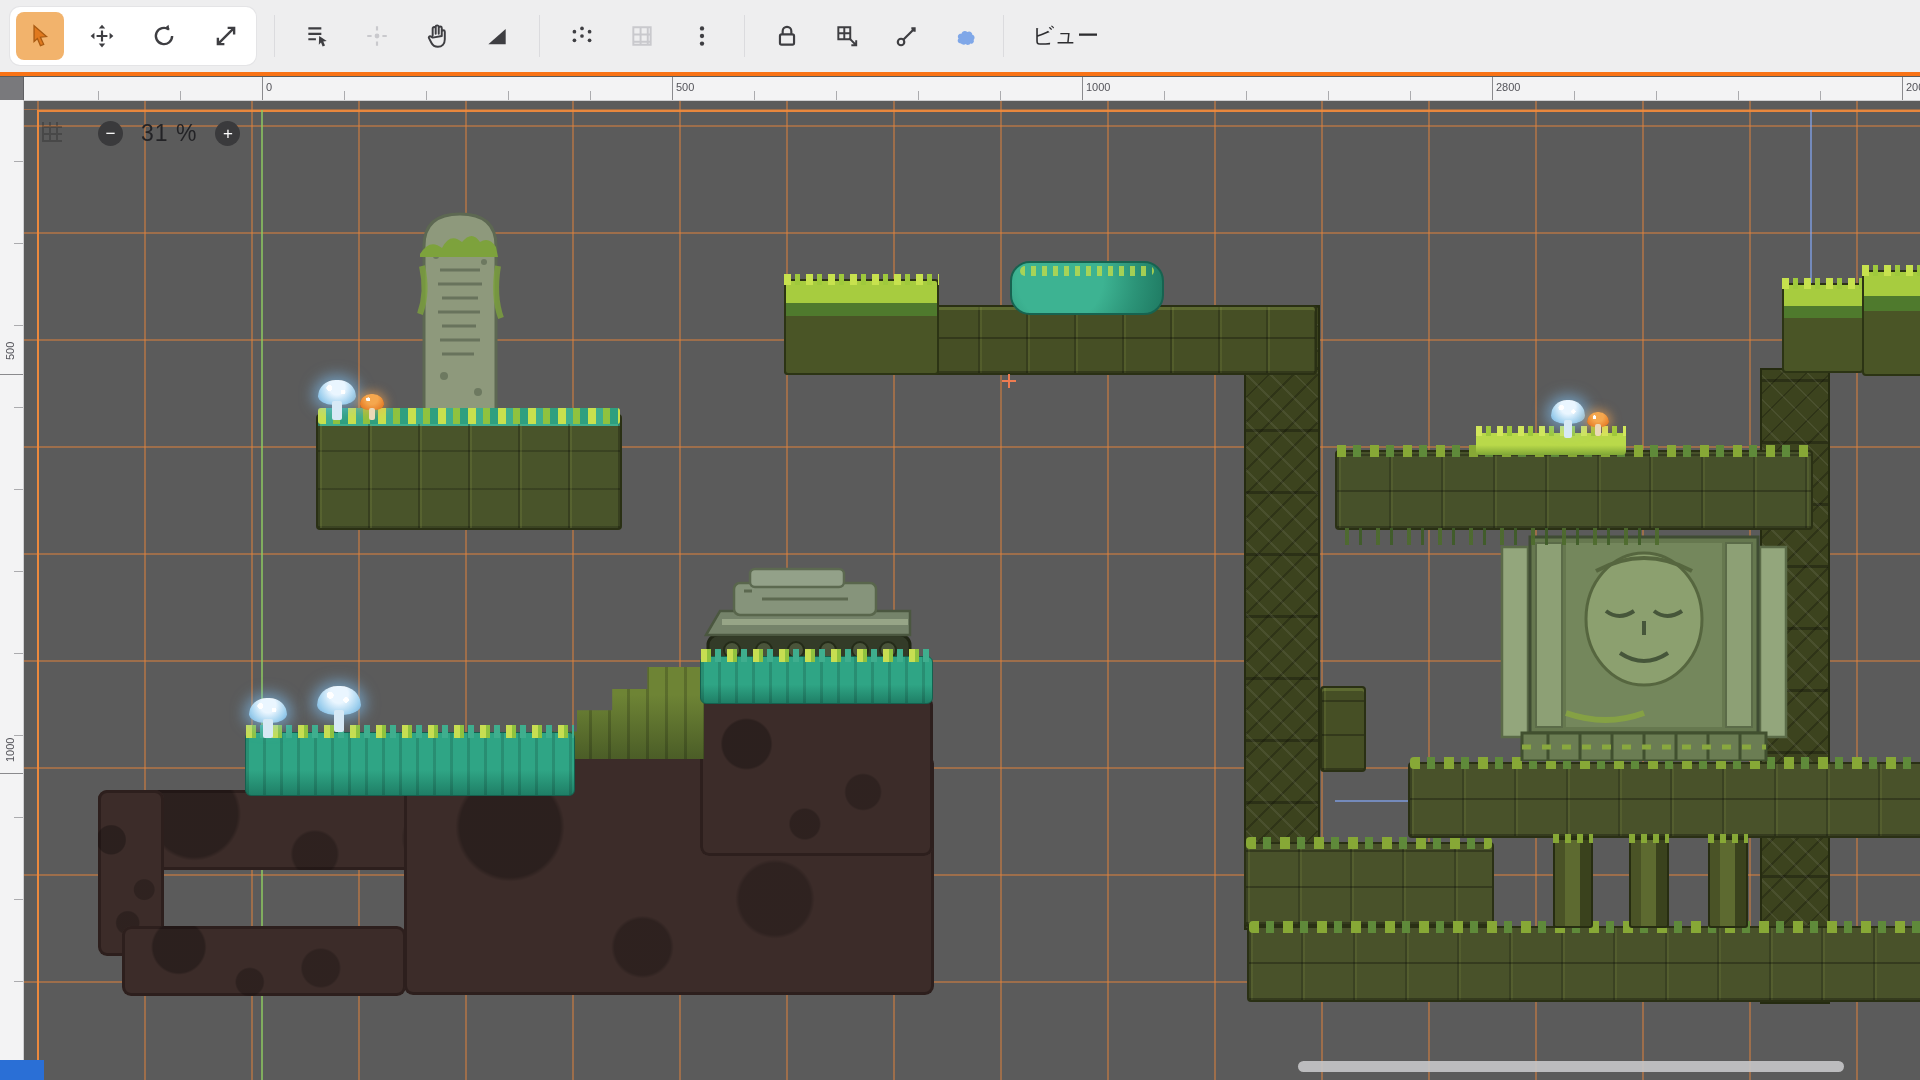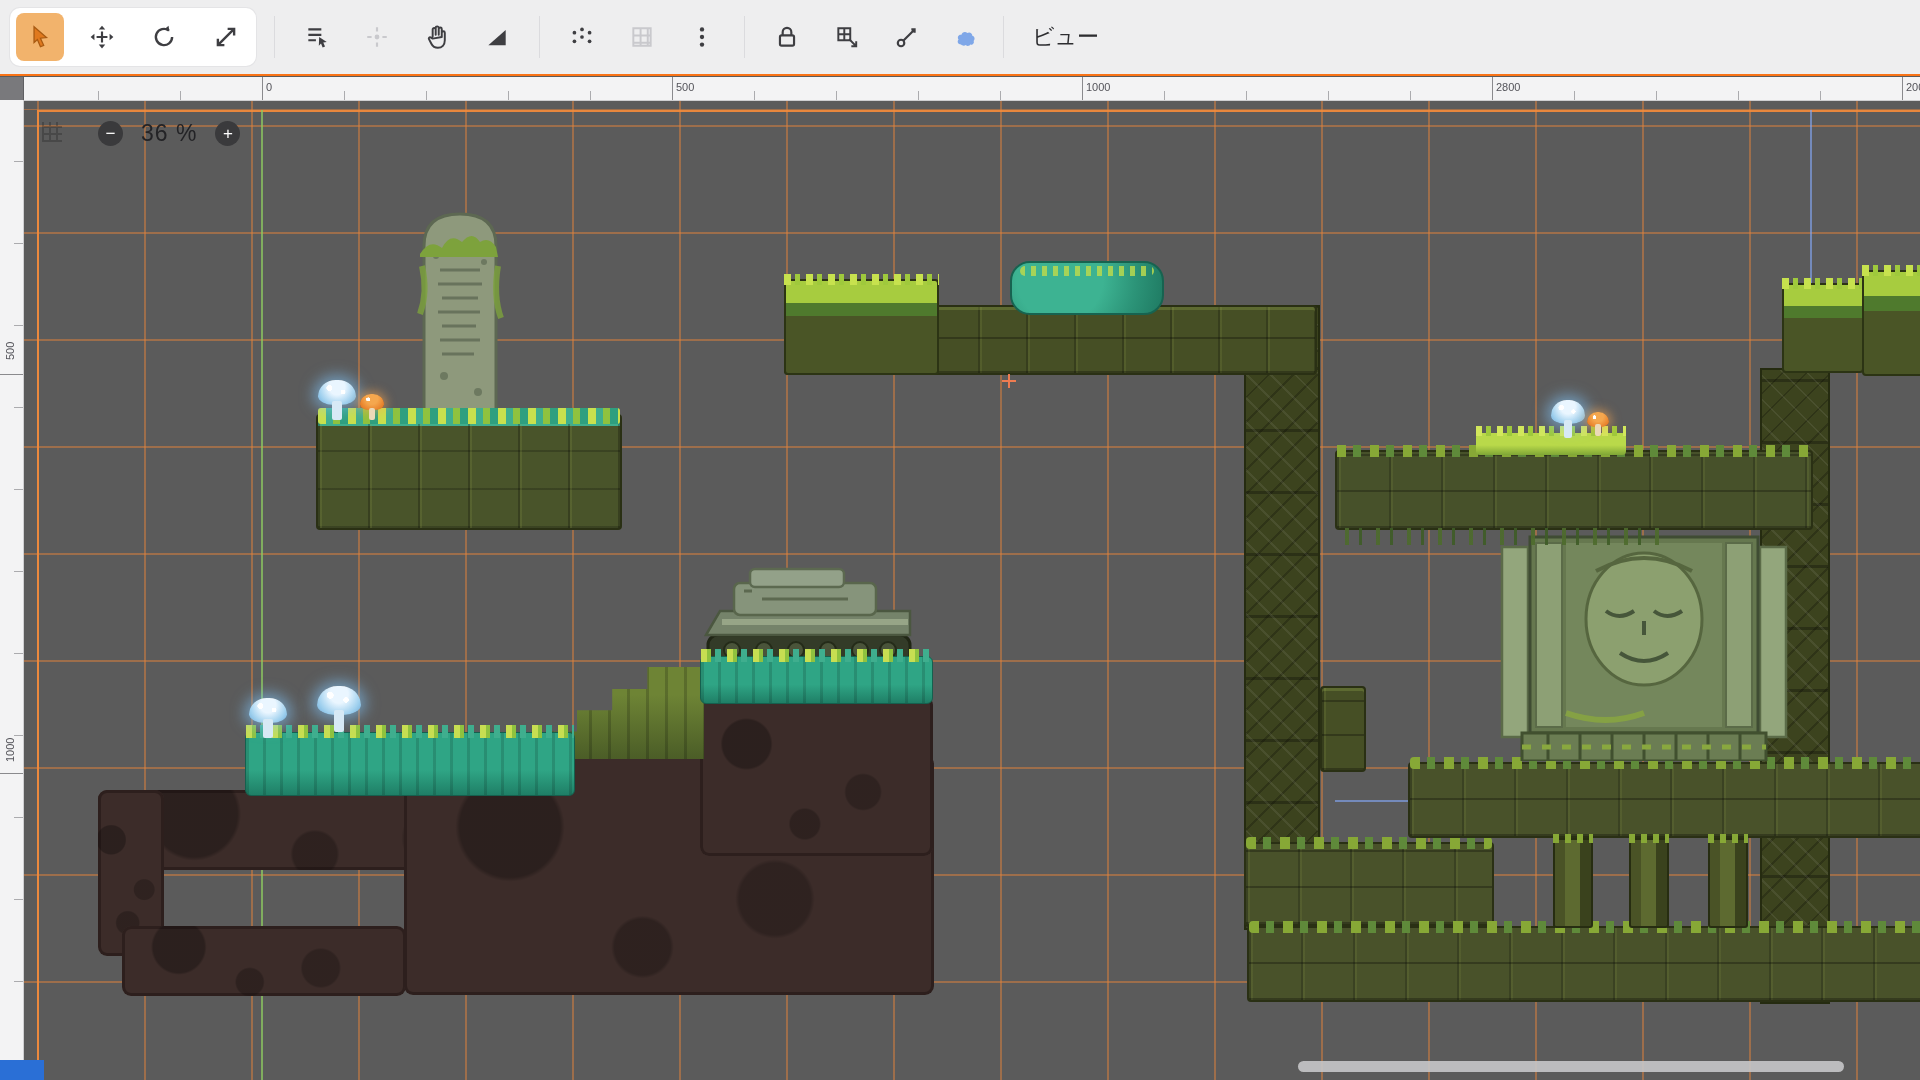--- a/index.html
+++ b/index.html
@@ -1,19 +1,19 @@
 <!DOCTYPE html>
 <html style="--accent-select: #e0791e; --accent-shape: #7fa7e8; --grid-line: rgba(224,130,60,0.5); --scene-border: #f08a3c; --axis-green: #8cc860; --guide-blue: rgba(130,165,240,0.65); --canvas-bg: #5b5b5b; --toolbar-bg: #eeeeef; --corner-blue: #2a6fd6;"><head>
 <meta charset="utf-8">
 <style>
   html,body{margin:0;padding:0}
   body{width:1920px;height:1080px;overflow:hidden;background:#5b5b5b;font-family:"Liberation Sans",sans-serif;position:relative}
 
   
-  .toolbar{position:absolute;left:0;top:0;right:0;height:76px;background:var(--toolbar-bg,#eeeeef);border-bottom:2px solid #f97316;display:flex;align-items:center;gap:6px;padding:0 10px;box-sizing:border-box;z-index:30}
+  .toolbar{position:absolute;left:0;top:0;right:0;height:76px;background:var(--toolbar-bg,#eeeeef);border-bottom:4px solid #f97316;display:flex;align-items:center;gap:6px;padding:0 10px;box-sizing:border-box;z-index:30}
   .tool-panel{display:flex;align-items:center;background:#ffffff;border-radius:10px;padding:5px 6px;gap:14px;box-shadow:0 0 0 1px #e4e4e6}
   .tool-rest{display:flex;align-items:center;gap:12px;margin-left:6px}
   .tool{width:48px;height:48px;border:none;background:transparent;border-radius:8px;display:flex;align-items:center;justify-content:center;color:#3e3e42;padding:0;cursor:pointer}
   .tool svg{width:26px;height:26px}
   .tool.active{background:#f2b36c}
   .tool.disabled{color:#c9c9cd}
   .tb-sep{width:1px;height:42px;background:#dbdbde;margin:0 6px}
   .view-menu{font-size:22px;color:#2d2d30;background:none;border:none;padding:0 16px;cursor:pointer;font-family:"Liberation Sans",sans-serif}
 
   
@@ -337,20 +337,20 @@
         <div class="obj mushroom-blue" style="left: 225px; top: 598px; width: 38px; height: 40px;"></div>
         <div class="obj mushroom-blue" style="left: 293px; top: 586px; width: 44px; height: 46px;"></div>
         <div class="obj mushroom-blue" style="left: 1527px; top: 300px; width: 34px; height: 38px;"></div>
         <div class="obj mushroom-orange" style="left: 1563px; top: 312px; width: 22px; height: 24px;"></div>
         <div class="obj marker" style="left: 978px; top: 274px; width: 14px; height: 14px;"></div>
       </div>
 
     <div class="grid-mini-icon"></div>
     <div class="zoom-bar">
       <button class="zoom-btn">−</button>
-      <div class="zoom-label">36 %</div>
+      <div class="zoom-label">31 %</div>
       <button class="zoom-btn">+</button>
     </div>
     <div class="scroll-h"></div>
   </div>
 
   <div class="corner-accent"></div>
 </div>
 
 </body></html>

